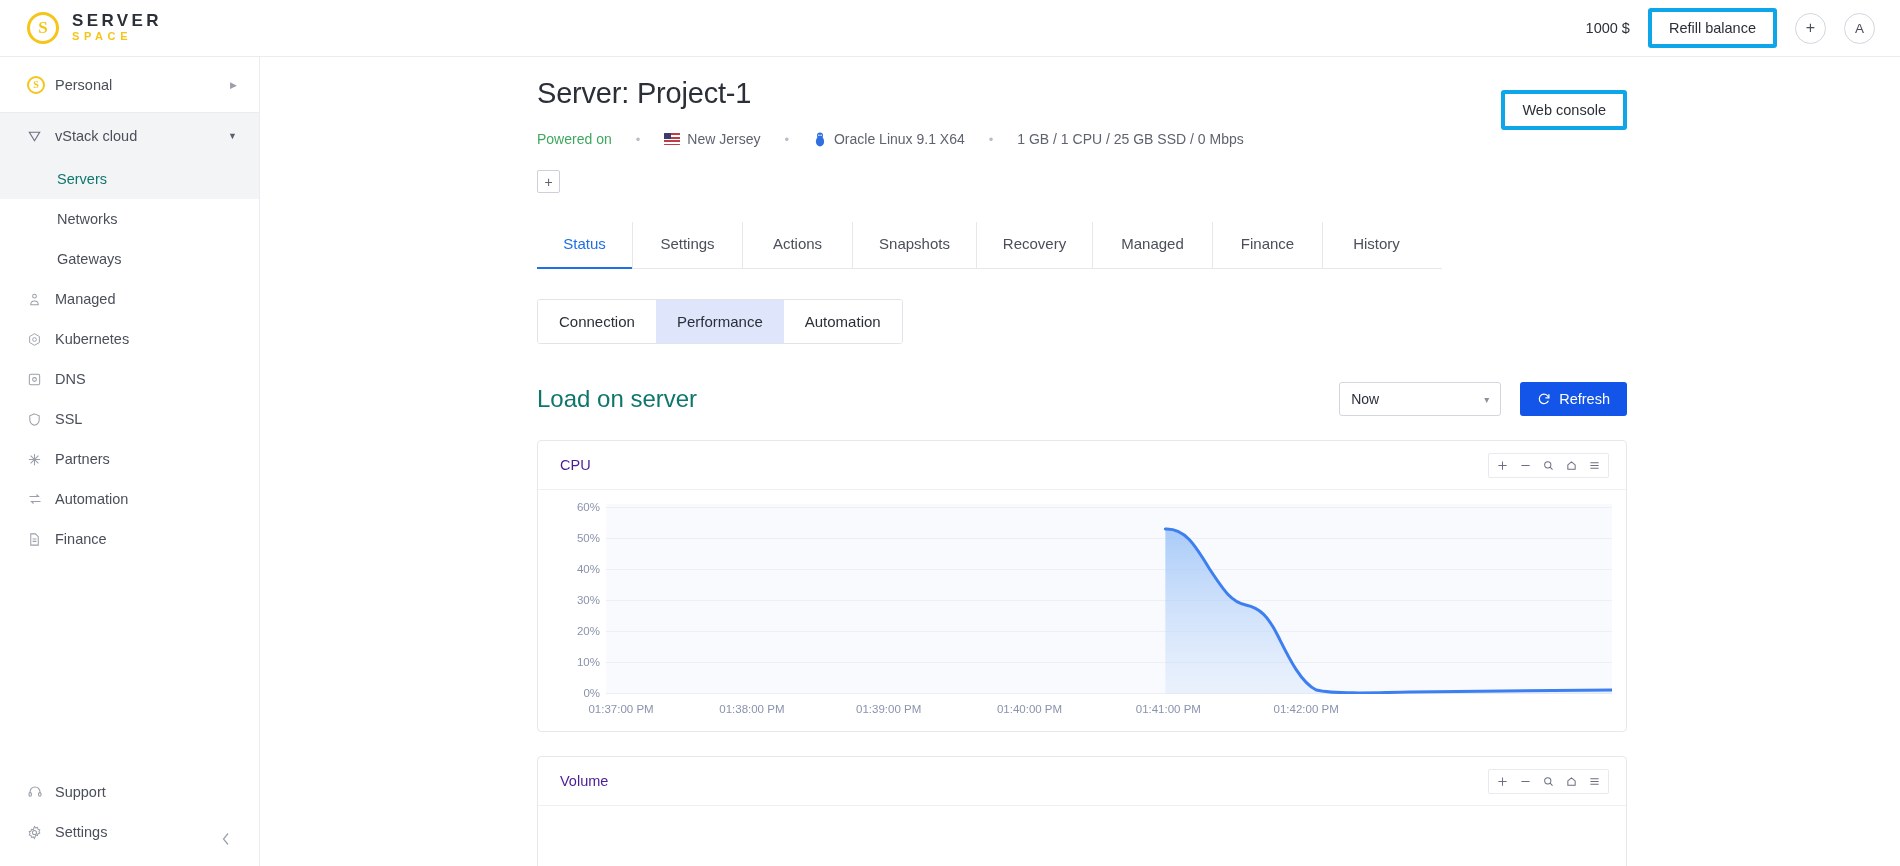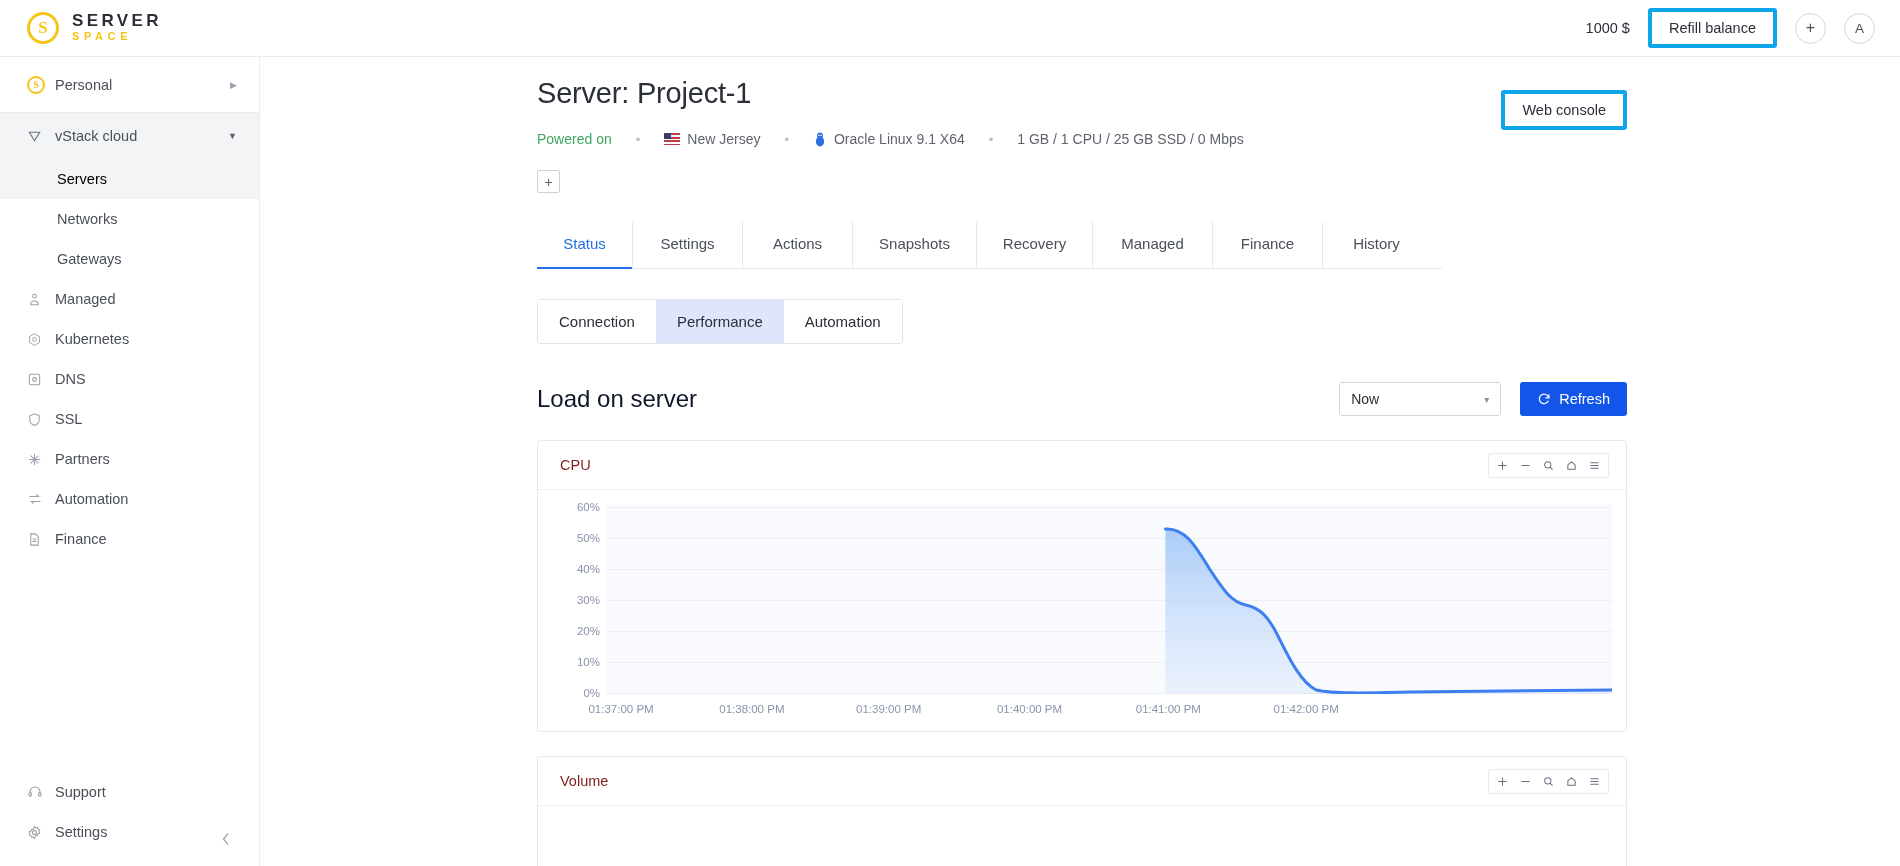--- a/index.html
+++ b/index.html
@@ -67,21 +67,21 @@
     position: relative;
   }
   .nav-row .ico {
     width: 21px; flex: none; display: flex; align-items: center;
     justify-content: flex-start; color: #9a9fab;
   }
   .nav-row .lbl { margin-left: 7px; }
   .nav-row.group { height: 46px; }
   .nav-row.active-group { background: #f3f4f6; }
   .nav-row.sub { padding-left: 57px; height: 40px; }
-  .nav-row.sub.current { background: #f3f4f6; color: #000000; }
+  .nav-row.sub.current { background: #f3f4f6; color: #0f766e; }
   .nav-row .caret { margin-left: auto; font-size: 9px; color: #5a5f6b; }
   .nav-row .caret.right { color: #9a9fab; }
   .nav-row.personal { height: 56px; border-bottom: 1px solid #ececf0; }
   .nav-spacer { flex: 1 1 auto; }
   .collapse-btn {
     position: absolute; bottom: 16px; right: 22px;
     width: 22px; height: 22px; display: flex; align-items: center;
     justify-content: center; color: #9a9fab; font-size: 15px; cursor: pointer;
   }
   .logo-mark.small {
@@ -157,21 +157,21 @@
     padding: 13px 21px; font-size: 15px; color: #2b2f38; cursor: pointer;
     background: #fff; white-space: nowrap;
   }
   .subtab.active { background: #dfe6fb; }
 
   
   .section-head {
     display: flex; align-items: center; margin-top: 38px;
     width: 1090px;
   }
-  .section-title { font-size: 24px; font-weight: 400; color: #0f172a; }
+  .section-title { font-size: 24px; font-weight: 400; color: #0f766e; }
   .section-controls { margin-left: auto; display: flex; align-items: center; gap: 19px; }
   .select-box {
     width: 162px; height: 34px; border: 1px solid #d3d6dd; border-radius: 3px;
     background: #fff; display: flex; align-items: center;
     padding: 0 11px; font-size: 14px; color: #2b2f38; cursor: pointer;
     position: relative;
   }
   .select-box .chev { margin-left: auto; color: #8b909c; font-size: 10px; }
   .refresh-btn {
     height: 34px; background: #1255e8; color: #fff; border: none; border-radius: 3px;
@@ -181,21 +181,21 @@
 
   
   .card {
     margin-top: 24px; width: 1090px;
     border: 1px solid #e6e8ec; border-radius: 4px; background: #fff;
   }
   .card-head {
     height: 49px; display: flex; align-items: center;
     padding: 0 17px 0 22px; border-bottom: 1px solid #eef0f3;
   }
-  .card-title { font-size: 14.5px; color: #7f1d1d; text-align: center; }
+  .card-title { font-size: 14.5px; color: #4c1d95; text-align: center; }
   .chart-tools {
     margin-left: auto; display: flex; align-items: center;
     border: 1px solid #e8eaee; border-radius: 2px; background: #fff;
     height: 25px; padding: 0 2px;
   }
   .ctool {
     width: 23px; height: 23px; display: flex; align-items: center;
     justify-content: center; color: #6b7080; cursor: pointer;
   }
 

